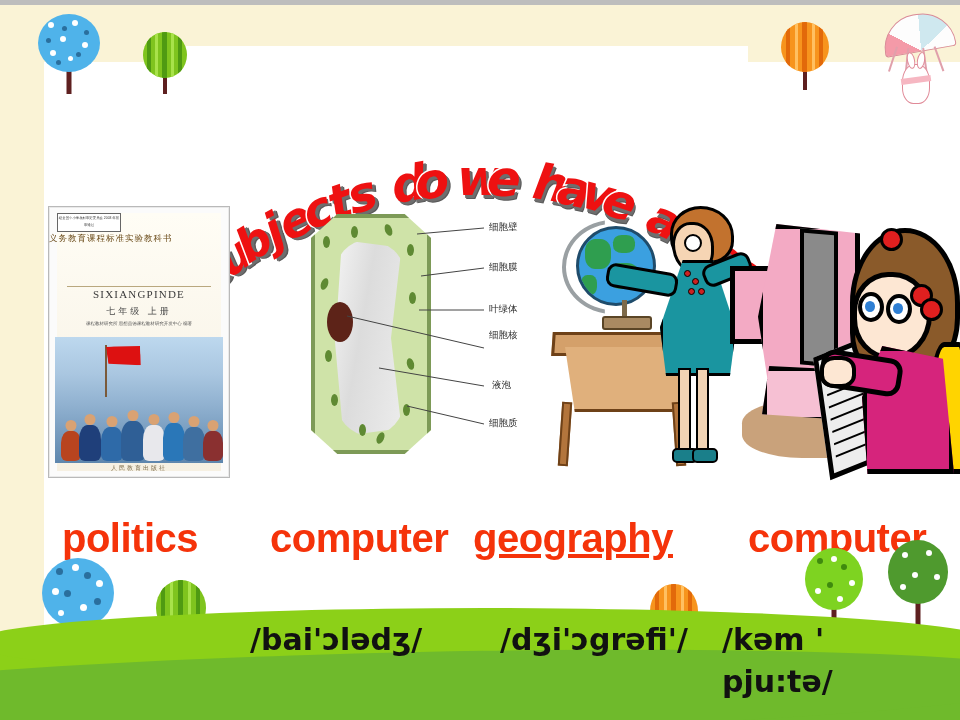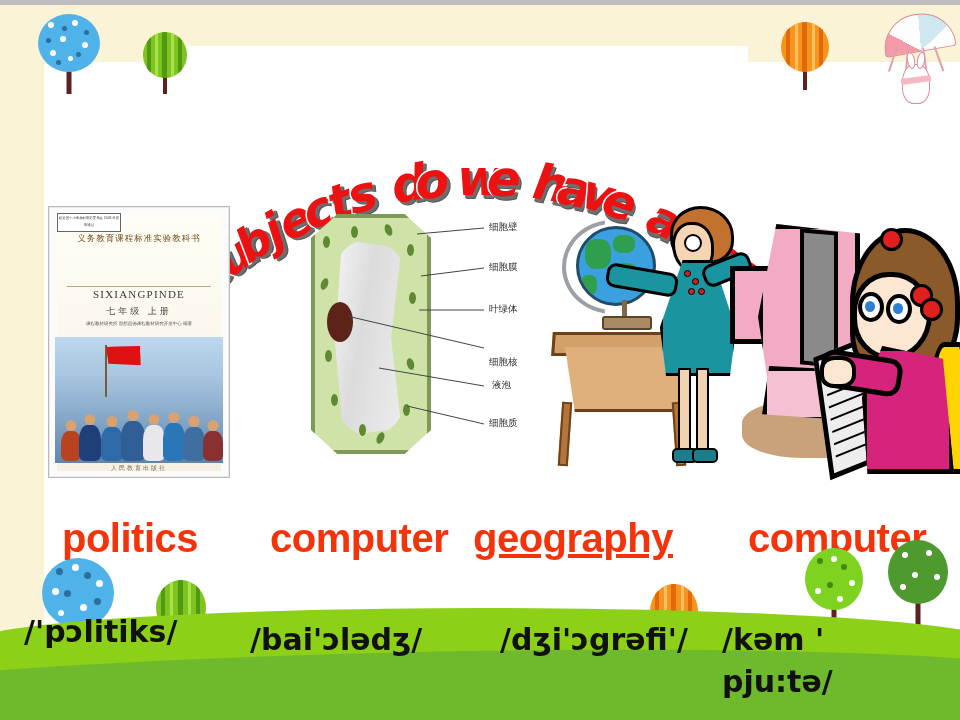--- a/index.html
+++ b/index.html
@@ -57,21 +57,21 @@
   
   .pics{position:absolute;left:44px;top:200px;width:916px;height:290px;}
 
   
   .book{position:absolute;left:4px;top:6px;width:180px;height:270px;background:#fbfbfb;
         border:1px solid #b9b9b9;box-shadow:0 0 0 1px #e9e9e9 inset;overflow:hidden;}
   .book-inner{position:absolute;left:8px;top:6px;right:8px;bottom:6px;
      background:linear-gradient(#fffdf5,#f6f0e2);}
   .book-stamp{position:absolute;left:8px;top:6px;width:62px;height:16px;border:1px solid #666;
      font-size:3.4px;color:#333;line-height:7px;text-align:center;background:#fff;padding-top:1px;}
-  .book-line1{position:absolute;left:0;right:0;top:26px;text-align:center;font-size:8.5px;color:#6a4a18;
+  .book-line1{position:absolute;left:0;right:0;top:26px;font-size:8.5px;color:#6a4a18;
      letter-spacing:1px;}
   .book-title{position:absolute;left:0;right:0;top:38px;text-align:center;font-size:31px;color:#2c2c2c;
      font-weight:bold;letter-spacing:2px;line-height:34px;
      font-family:"DejaVu Sans","Liberation Sans",sans-serif;}
   .book-rule{position:absolute;left:18px;right:18px;top:79px;height:1px;background:#b9a87e;}
   .book-pinyin{position:absolute;left:0;right:0;top:81px;text-align:center;font-size:11px;color:#3a3a3a;
      font-family:"Liberation Serif",serif;letter-spacing:1.2px;}
   .book-grade{position:absolute;left:0;right:0;top:98px;text-align:center;font-size:9px;color:#4a4a4a;
      letter-spacing:3px;}
   .book-pub{position:absolute;left:0;right:0;top:114px;text-align:center;font-size:4.5px;color:#555;line-height:6px;}
@@ -347,21 +347,21 @@
         <line x1="118" y1="28" x2="185" y2="22" stroke="#444" stroke-width="1"></line>
         <line x1="122" y1="70" x2="185" y2="62" stroke="#444" stroke-width="1"></line>
         <line x1="120" y1="104" x2="185" y2="104" stroke="#444" stroke-width="1"></line>
         <line x1="48" y1="110" x2="185" y2="142" stroke="#444" stroke-width="1"></line>
         <line x1="80" y1="162" x2="185" y2="180" stroke="#444" stroke-width="1"></line>
         <line x1="108" y1="200" x2="185" y2="218" stroke="#444" stroke-width="1"></line>
       </svg>
       <div class="cell-label" style="left:190px;top:15px;">细胞壁</div>
       <div class="cell-label" style="left:190px;top:55px;">细胞膜</div>
       <div class="cell-label" style="left:190px;top:97px;">叶绿体</div>
-      <div class="cell-label" style="left:190px;top:150px;">细胞核</div>
+      <div class="cell-label" style="left:190px;top:123px;">细胞核</div>
       <div class="cell-label" style="left:193px;top:173px;">液泡</div>
       <div class="cell-label" style="left:190px;top:211px;">细胞质</div>
     </div>
 
     <div class="geo">
       <div class="meridian"></div>
       <div class="globe">
         <div class="land" style="left:6px;top:10px;width:26px;height:30px;"></div>
         <div class="land" style="left:34px;top:6px;width:22px;height:18px;"></div>
         <div class="land" style="left:30px;top:34px;width:30px;height:26px;"></div>
@@ -494,19 +494,18 @@
       <span style="left:38px;top:10px;width:6px;height:6px;background:#fff;"></span>
       <span style="left:24px;top:32px;width:6px;height:6px;background:#fff;"></span>
       <span style="left:46px;top:34px;width:6px;height:6px;background:#fff;"></span>
       <span style="left:12px;top:44px;width:6px;height:6px;background:#fff;"></span>
     </div>
   </div>
 
   <div class="hill-bottom-front"></div>
   <div class="hill-bottom-dark"></div>
 
-  <div class="phon" style="left:24px;top:614px;">/'pɔlitiks/</div>
   <div class="phon" style="left:250px;top:622px;">/bai'ɔlədʒ/</div>
   <div class="phon" style="left:500px;top:622px;">/dʒi'ɔgrəfi'/</div>
   <div class="phon" style="left:722px;top:622px;">/kəm '</div>
   <div class="phon" style="left:722px;top:664px;">pju:tə/</div>
 
 </div>
 
 </body></html>

